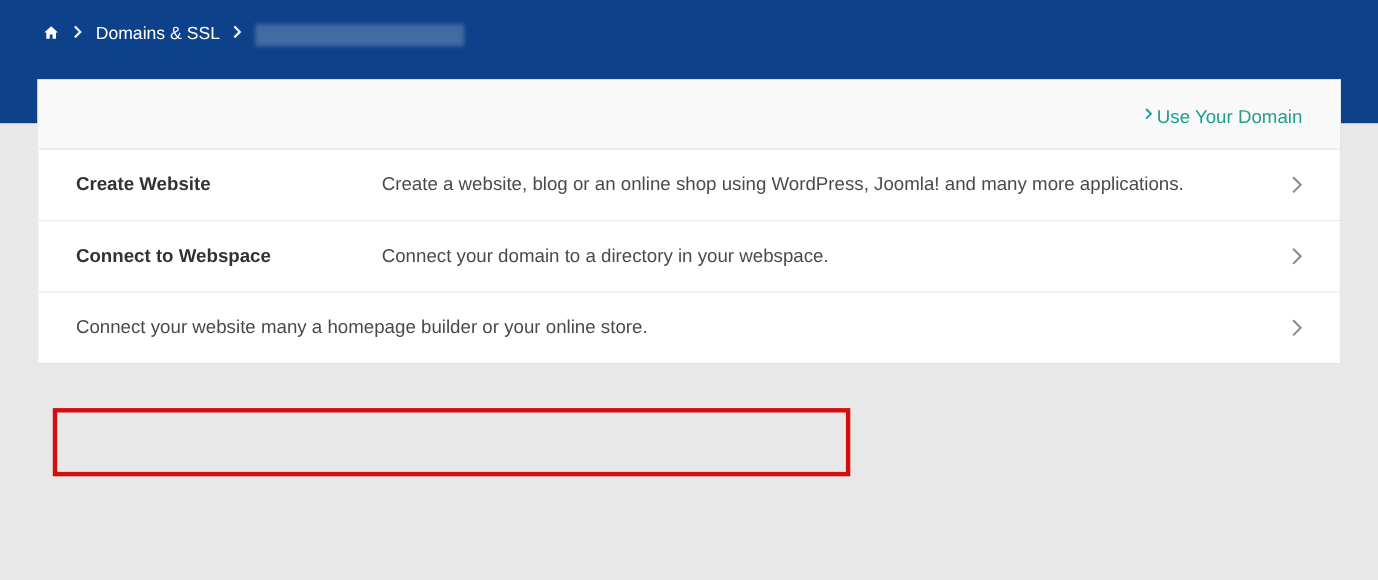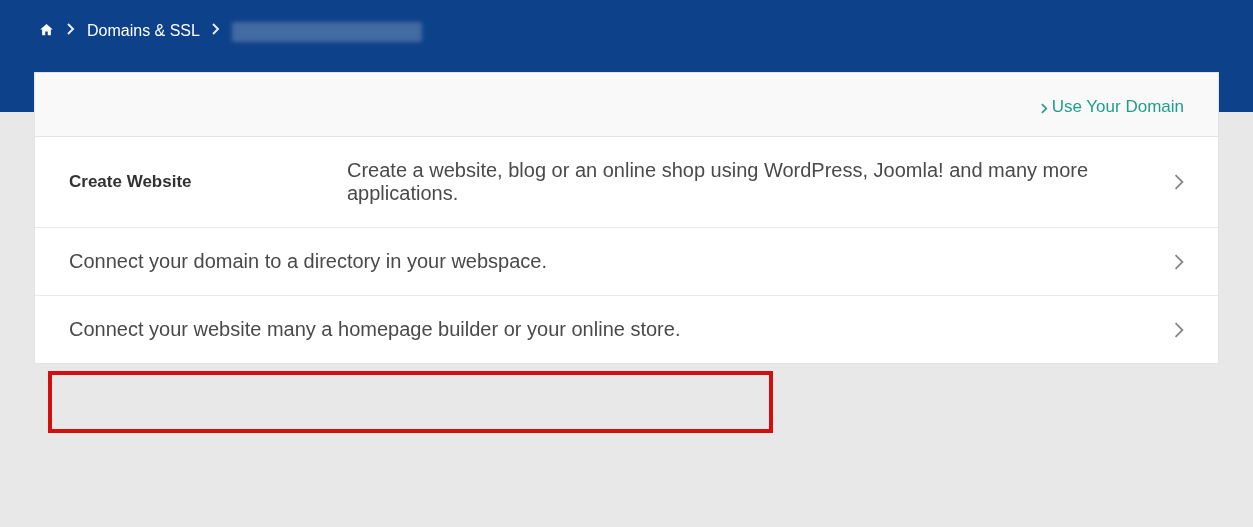--- a/index.html
+++ b/index.html
@@ -7,26 +7,26 @@
   .header { background: #0d4189; padding: 22px 38px 52px 38px; color: #fff; }
   .breadcrumb { display: flex; gap: 12px; font-size: 16px; margin-bottom: 18px; }
   .breadcrumb-sep { font-size: 14px; opacity: 0.9; }
   .crumb-link { color: #fff; text-decoration: none; }
   .crumb-redacted { display: inline-block; width: 190px; height: 20px; background: rgba(255,255,255,0.22); filter: blur(2px); }
   .page-title { font-size: 35px; font-weight: 400; letter-spacing: 0.2px; }
   .content-wrap { padding: 0 34px; margin-top: -40px; }
   .panel { background: #fff; border: 1px solid #e3e3e3; }
   .panel-top { background: #f9f9f9; padding: 18px 34px 18px 34px; text-align: right; border-bottom: 1px solid #e3e3e3; }
   .default-setting { color: #333; font-size: 17px; }
-  .use-domain-link { display: inline-flex; align-items: flex-end; gap: 4px; color: #1f9e8e; font-size: 17px; margin-top: 6px; text-decoration: none; }
+  .use-domain-link { display: inline-flex; align-items: flex-start; gap: 4px; color: #1f9e8e; font-size: 17px; margin-top: 6px; text-decoration: none; }
   .use-domain-link .chev { font-size: 13px; }
   .option-row { display: flex; align-items: center; padding: 22px 34px; border-bottom: 1px solid #eaeaea; cursor: pointer; position: relative; }
   .option-row:last-child { border-bottom: none; }
   .option-title { width: 278px; flex-shrink: 0; font-weight: 700; color: #323232; font-size: 17px; padding-right: 20px; }
-  .option-desc { flex: 1; color: #4a4a4a; font-size: 20px; }
+  .option-desc { flex: 1; color: #4a4a4a; font-size: 17px; }
   .row-chevron { color: #777; margin-left: 16px; }
   .row-chevron svg { width: 10px; height: 16px; display: block; }
   .highlight-box { position: absolute; border: 4px solid #d20e0e; pointer-events: none; left: 48px; top: 371px; width: 725px; height: 62px; }
 </style>
 </head>
 <body>
 
 <div class="header">
   <nav class="breadcrumb">
     <a href="#" class="crumb-link">
@@ -70,20 +70,21 @@
       <div class="option-desc">Create a website, blog or an online shop using WordPress, Joomla! and many more applications.</div>
       <span class="row-chevron">
         <svg viewBox="0 0 8 14" fill="none">
             <path d="M1 1l6 6-6 6" stroke="#888" stroke-width="1.6"></path>
           </svg>
       </span>
     </div>
 
 
     <div class="option-row">
+      <div class="option-title">Connect to Webspace</div>
       <div class="option-desc">Connect your domain to a directory in your webspace.</div>
       <span class="row-chevron">
         <svg viewBox="0 0 8 14" fill="none">
             <path d="M1 1l6 6-6 6" stroke="#888" stroke-width="1.6"></path>
           </svg>
       </span>
     </div>
 
     <div class="option-row">
       <div class="option-desc">Connect your website many a homepage builder or your online store.</div>

